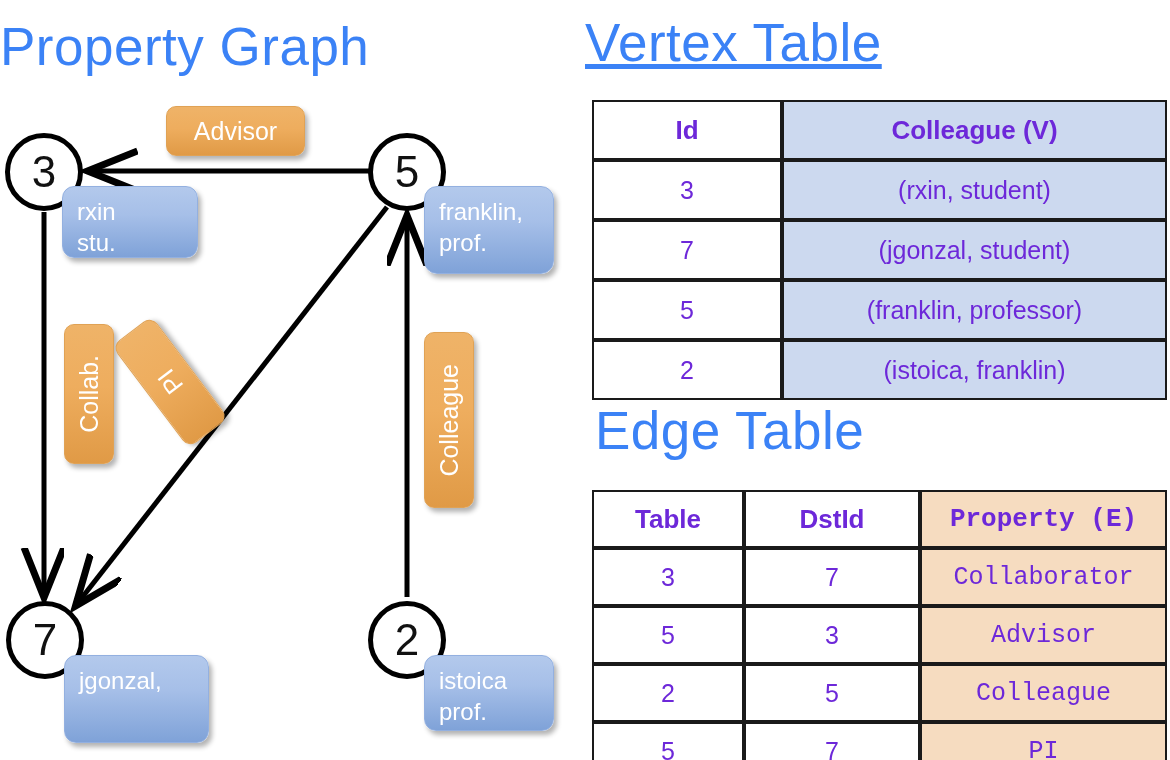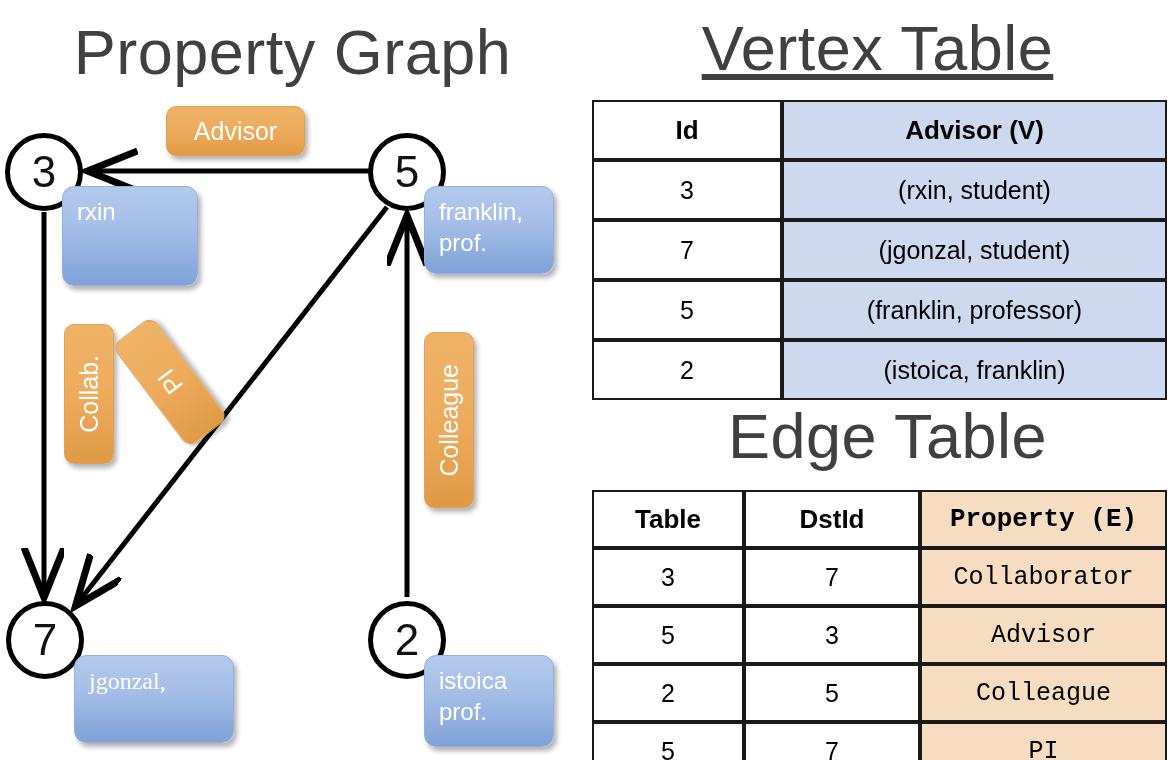--- a/index.html
+++ b/index.html
@@ -14,25 +14,25 @@
     overflow: hidden;
     font-family: "Liberation Sans", sans-serif;
     color: #000000;
   }
 
   
   .title {
     position: absolute;
     font-family: "Liberation Sans", sans-serif;
     font-weight: 300;
-    font-size: 63px;
+    font-size: 53px;
     letter-spacing: 0.5px;
-    color: #404040;
+    color: #3b82f6;
     white-space: nowrap;
-    text-align: center;
+    text-align: left;
   }
   #title-property-graph { left: 0;   top: 16px;  width: 585px; }
   #title-vertex-table   { left: 585px; top: 12px; width: 585px; text-decoration: underline; }
   #title-edge-table     { left: 595px; top: 400px; width: 585px; }
 
   
   #graph-panel {
     position: absolute;
     left: 0; top: 0;
     width: 585px; height: 760px;
@@ -73,24 +73,24 @@
     box-shadow: 3px 4px 5px rgba(0,0,0,0.30);
     color: #ffffff;
     font-size: 24px;
     font-weight: 300;
     font-family: "Liberation Sans", sans-serif;
     line-height: 1.28;
     padding: 10px 0 10px 14px;
     box-sizing: border-box;
     z-index: 5;
   }
-  #prop-rxin     { left: 62px;  top: 186px; width: 136px; height: 100px; }
-  #prop-franklin { left: 424px; top: 186px; width: 130px; height: 88px; }
-  #prop-jgonzal  { left: 74px;  top: 655px; width: 160px; height: 88px; font-family: Liberation Serif, serif; }
-  #prop-istoica  { left: 424px; top: 655px; width: 130px; height: 92px; }
+  #prop-rxin     { left: 62px;  top: 186px; width: 136px; height: 72px; }
+  #prop-franklin { left: 424px; top: 186px; width: 130px; height: 88px; border-radius: 13px; }
+  #prop-jgonzal  { left: 64px;  top: 655px; width: 145px; height: 88px; }
+  #prop-istoica  { left: 424px; top: 655px; width: 130px; height: 76px; }
 
   
   .rel-box {
     position: absolute;
     border-radius: 10px;
     background: linear-gradient(to bottom, #efb368 0%, #eead5e 45%, #e09a46 100%);
     border: 1px solid #e0a255;
     box-shadow: 3px 4px 5px rgba(0,0,0,0.30);
     color: #ffffff;
     font-size: 25px;
@@ -136,21 +136,21 @@
     border-spacing: 0;
     table-layout: fixed;
     font-family: "Liberation Sans", sans-serif;
     font-weight: 300;
   }
   table.data-table td, table.data-table th {
     border: 2px solid #1a1a1a;
     text-align: center;
     font-weight: 300;
     font-size: 25px;
-    color: #000000;
+    color: #6d28d9;
     padding: 0;
     white-space: nowrap;
     overflow: hidden;
   }
   table.data-table th {
     font-weight: bold;
     font-size: 26px;
   }
 
   #vertex-table { left: 592px; top: 100px; width: 575px; }
@@ -202,20 +202,21 @@
   </div>
   <div class="node-circle" id="node-7">
     <span>7</span>
   </div>
   <div class="node-circle" id="node-2">
     <span>2</span>
   </div>
 
   <div class="prop-box" id="prop-rxin">
     <div>rxin</div>
+    <div>stu.</div>
   </div>
   <div class="prop-box" id="prop-franklin">
     <div>franklin,</div>
     <div>prof.</div>
   </div>
   <div class="prop-box" id="prop-jgonzal">
     <div>jgonzal,</div>
   </div>
   <div class="prop-box" id="prop-istoica">
     <div>istoica</div>
@@ -237,21 +238,21 @@
 </div>
 
 <table class="data-table" id="vertex-table">
   <colgroup>
     <col class="c-id">
       <col class="c-prop">
   </colgroup>
   <thead>
     <tr>
       <th class="h-id">Id</th>
-      <th class="h-prop">Advisor (V)</th>
+      <th class="h-prop">Colleague (V)</th>
     </tr>
   </thead>
   <tbody>
     <tr>
       <td class="d-id">3</td>
       <td class="d-prop">(rxin, student)</td>
     </tr>
     <tr>
       <td class="d-id">7</td>
       <td class="d-prop">(jgonzal, student)</td>

